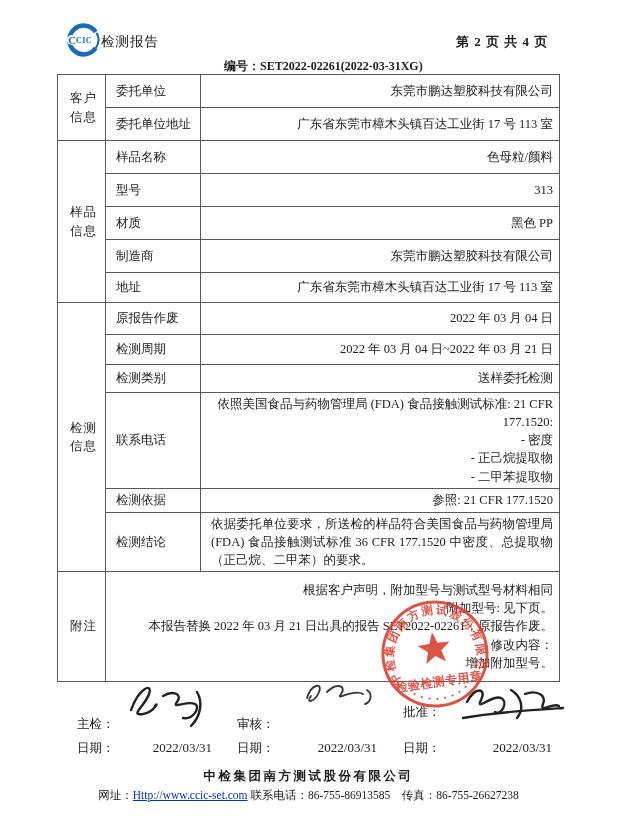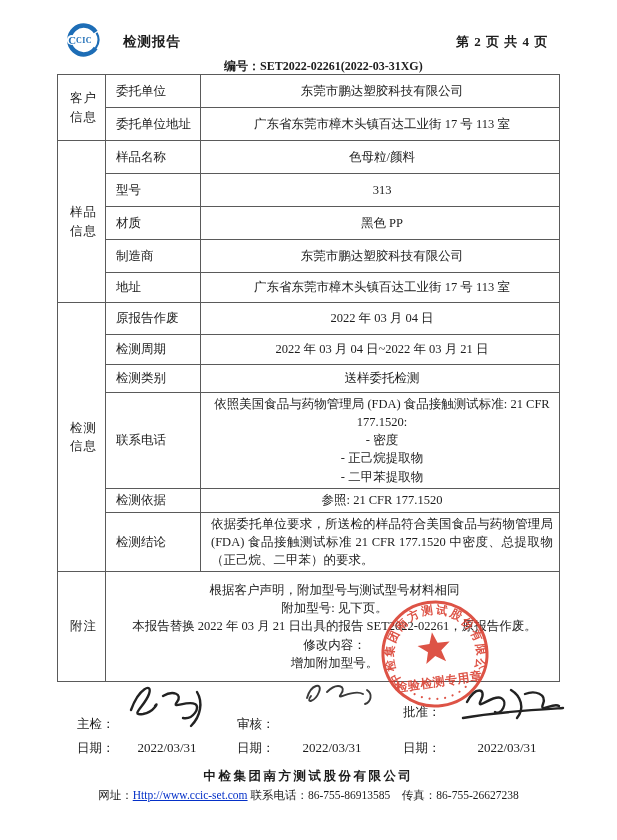--- a/index.html
+++ b/index.html
@@ -2,42 +2,42 @@
 <html><head>
 <meta charset="utf-8">
 <style>
   html,body{margin:0;padding:0;background:#fff;}
   .page{position:relative;width:617px;height:840px;background:#ffffff;overflow:hidden;
         font-family:"Liberation Serif","DejaVu Serif",serif;color:#1c1c1c;}
 
   
   .hdr{position:absolute;top:20px;left:57px;width:503px;height:42px;}
   .logo{position:absolute;left:9px;top:2px;width:36px;height:36px;}
-  .hdr-title{position:absolute;left:66px;top:13px;font-weight:bold;font-size:13.5px;letter-spacing:1px;}
+  .hdr-title{position:absolute;left:44px;top:13px;font-weight:normal;font-size:13.5px;letter-spacing:1px;}
   .hdr-no{position:absolute;left:167px;top:13px;font-weight:bold;font-size:12px;margin-top:25px;}
   .hdr-page{position:absolute;left:399px;top:13px;font-weight:bold;font-size:13px;letter-spacing:1px;white-space:nowrap;}
 
   
   table.rpt{position:absolute;left:57px;top:74px;width:503px;border-collapse:collapse;table-layout:fixed;}
   table.rpt td{border:1px solid #5a5a5a;font-size:12.5px;line-height:1.45;
                padding:2px 6px 2px 10px;vertical-align:middle;word-break:break-word;}
   td.sec{width:46px;text-align:center;padding:2px 2px;white-space:pre-line;line-height:1.7;letter-spacing:1px;margin-top:12px;}
   td.lbl{width:93px;}
-  td.val{text-align:center;}
+  td.val{text-align:right;}
   td.pre{white-space:pre-line;}
   td.items{line-height:18.5px;}
   td.concl{text-align:justify;line-height:18.5px;padding-right:8px;}
   td.note{line-height:22px;vertical-align:middle;}
 
   
   .sig-area{position:absolute;left:57px;top:680px;width:503px;height:88px;font-size:12.5px;}
   .sig-label{position:absolute;white-space:nowrap;}
   .sig-svg{position:absolute;z-index:5;}
   .date-label{position:absolute;top:60px;white-space:nowrap;}
-  .date-val{position:absolute;top:60px;width:90px;text-align:center;font-size:13px;}
+  .date-val{position:absolute;top:60px;width:90px;text-align:right;font-size:13px;}
 
   
   .stamp{position:absolute;left:378px;top:597px;width:114px;height:114px;z-index:4;
          opacity:.87;transform:rotate(-8deg);}
 
   
   .ftr{position:absolute;left:0;top:768px;width:617px;text-align:center;}
   .ftr-company{font-size:12.5px;font-weight:bold;letter-spacing:2.5px;}
   .ftr-line{font-size:11.5px;margin-top:3px;}
   .ftr-link{color:#0430c8;text-decoration:underline;cursor:pointer;}
@@ -123,21 +123,21 @@
 - 密度
 - 正己烷提取物
 - 二甲苯提取物</td>
     </tr>
     <tr style="height:24px">
       <td class="lbl">检测依据</td>
       <td class="val">参照: 21 CFR 177.1520</td>
     </tr>
     <tr style="height:56px">
       <td class="lbl">检测结论</td>
-      <td class="val concl">依据委托单位要求，所送检的样品符合美国食品与药物管理局 (FDA) 食品接触测试标准 21 CFR 177.1520 中密度、总提取物（正己烷、二甲苯）的要求。</td>
+      <td class="val concl">依据委托单位要求，所送检的样品符合美国食品与药物管理局 (FDA) 食品接触测试标准 36 CFR 177.1520 中密度、总提取物（正己烷、二甲苯）的要求。</td>
     </tr>
 
     <tr style="height:110px">
       <td class="sec">附注</td>
       <td class="val pre note" colspan="2">根据客户声明，附加型号与测试型号材料相同
 附加型号: 见下页。
 本报告替换 2022 年 03 月 21 日出具的报告 SET2022-02261，原报告作废。
 修改内容：
 增加附加型号。</td>
     </tr>

